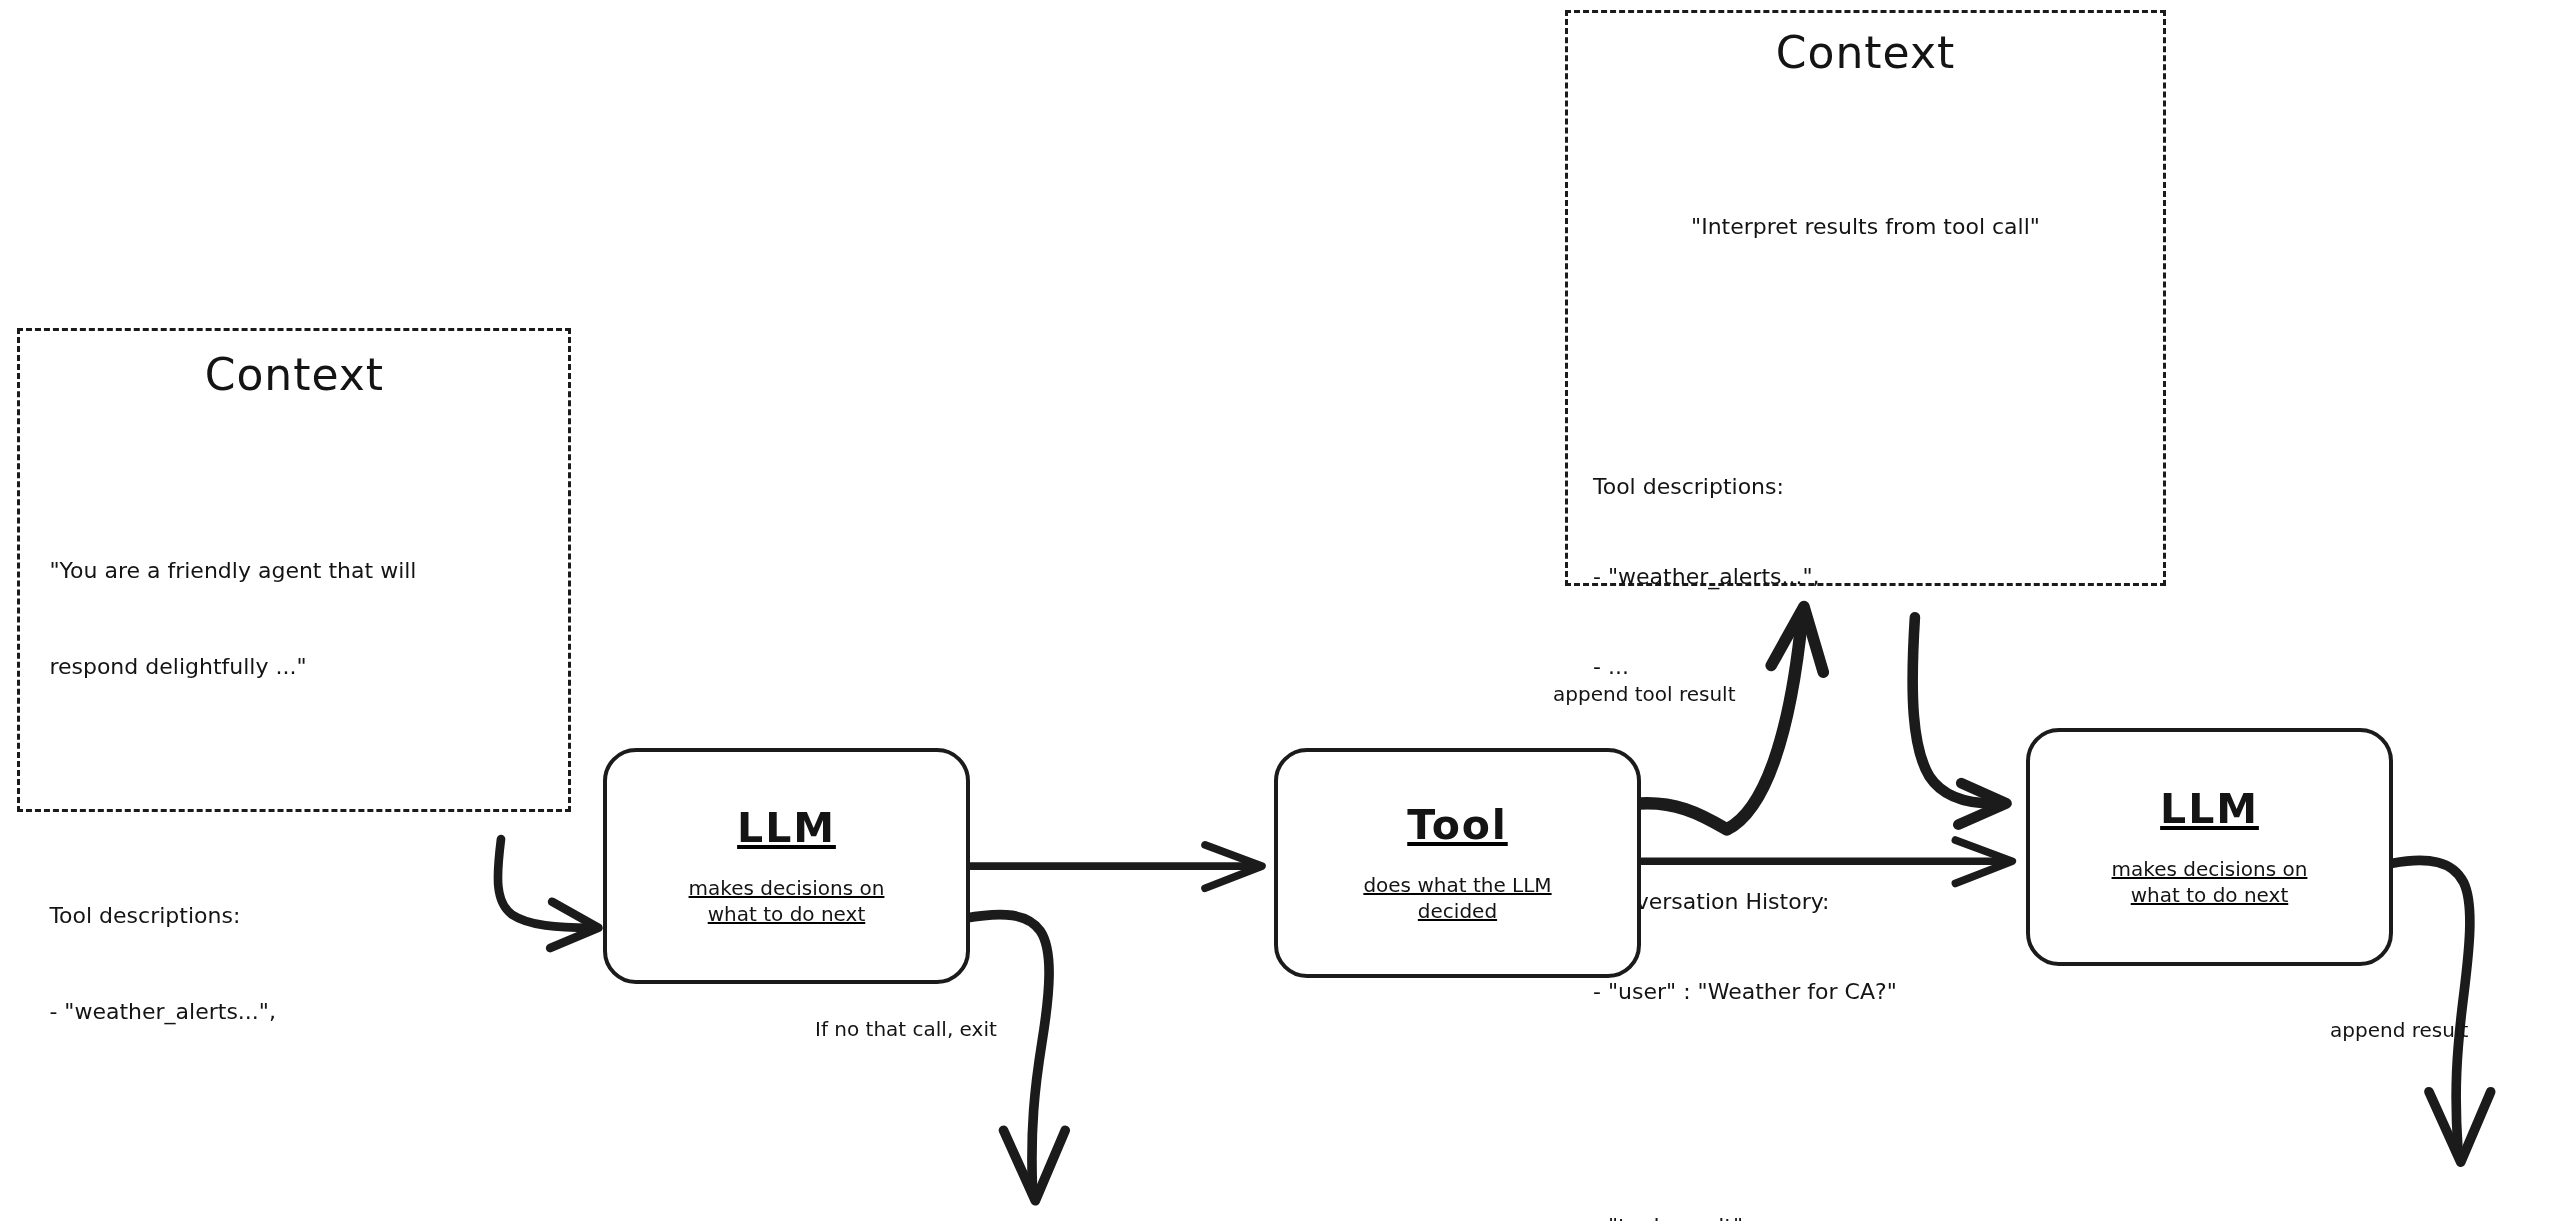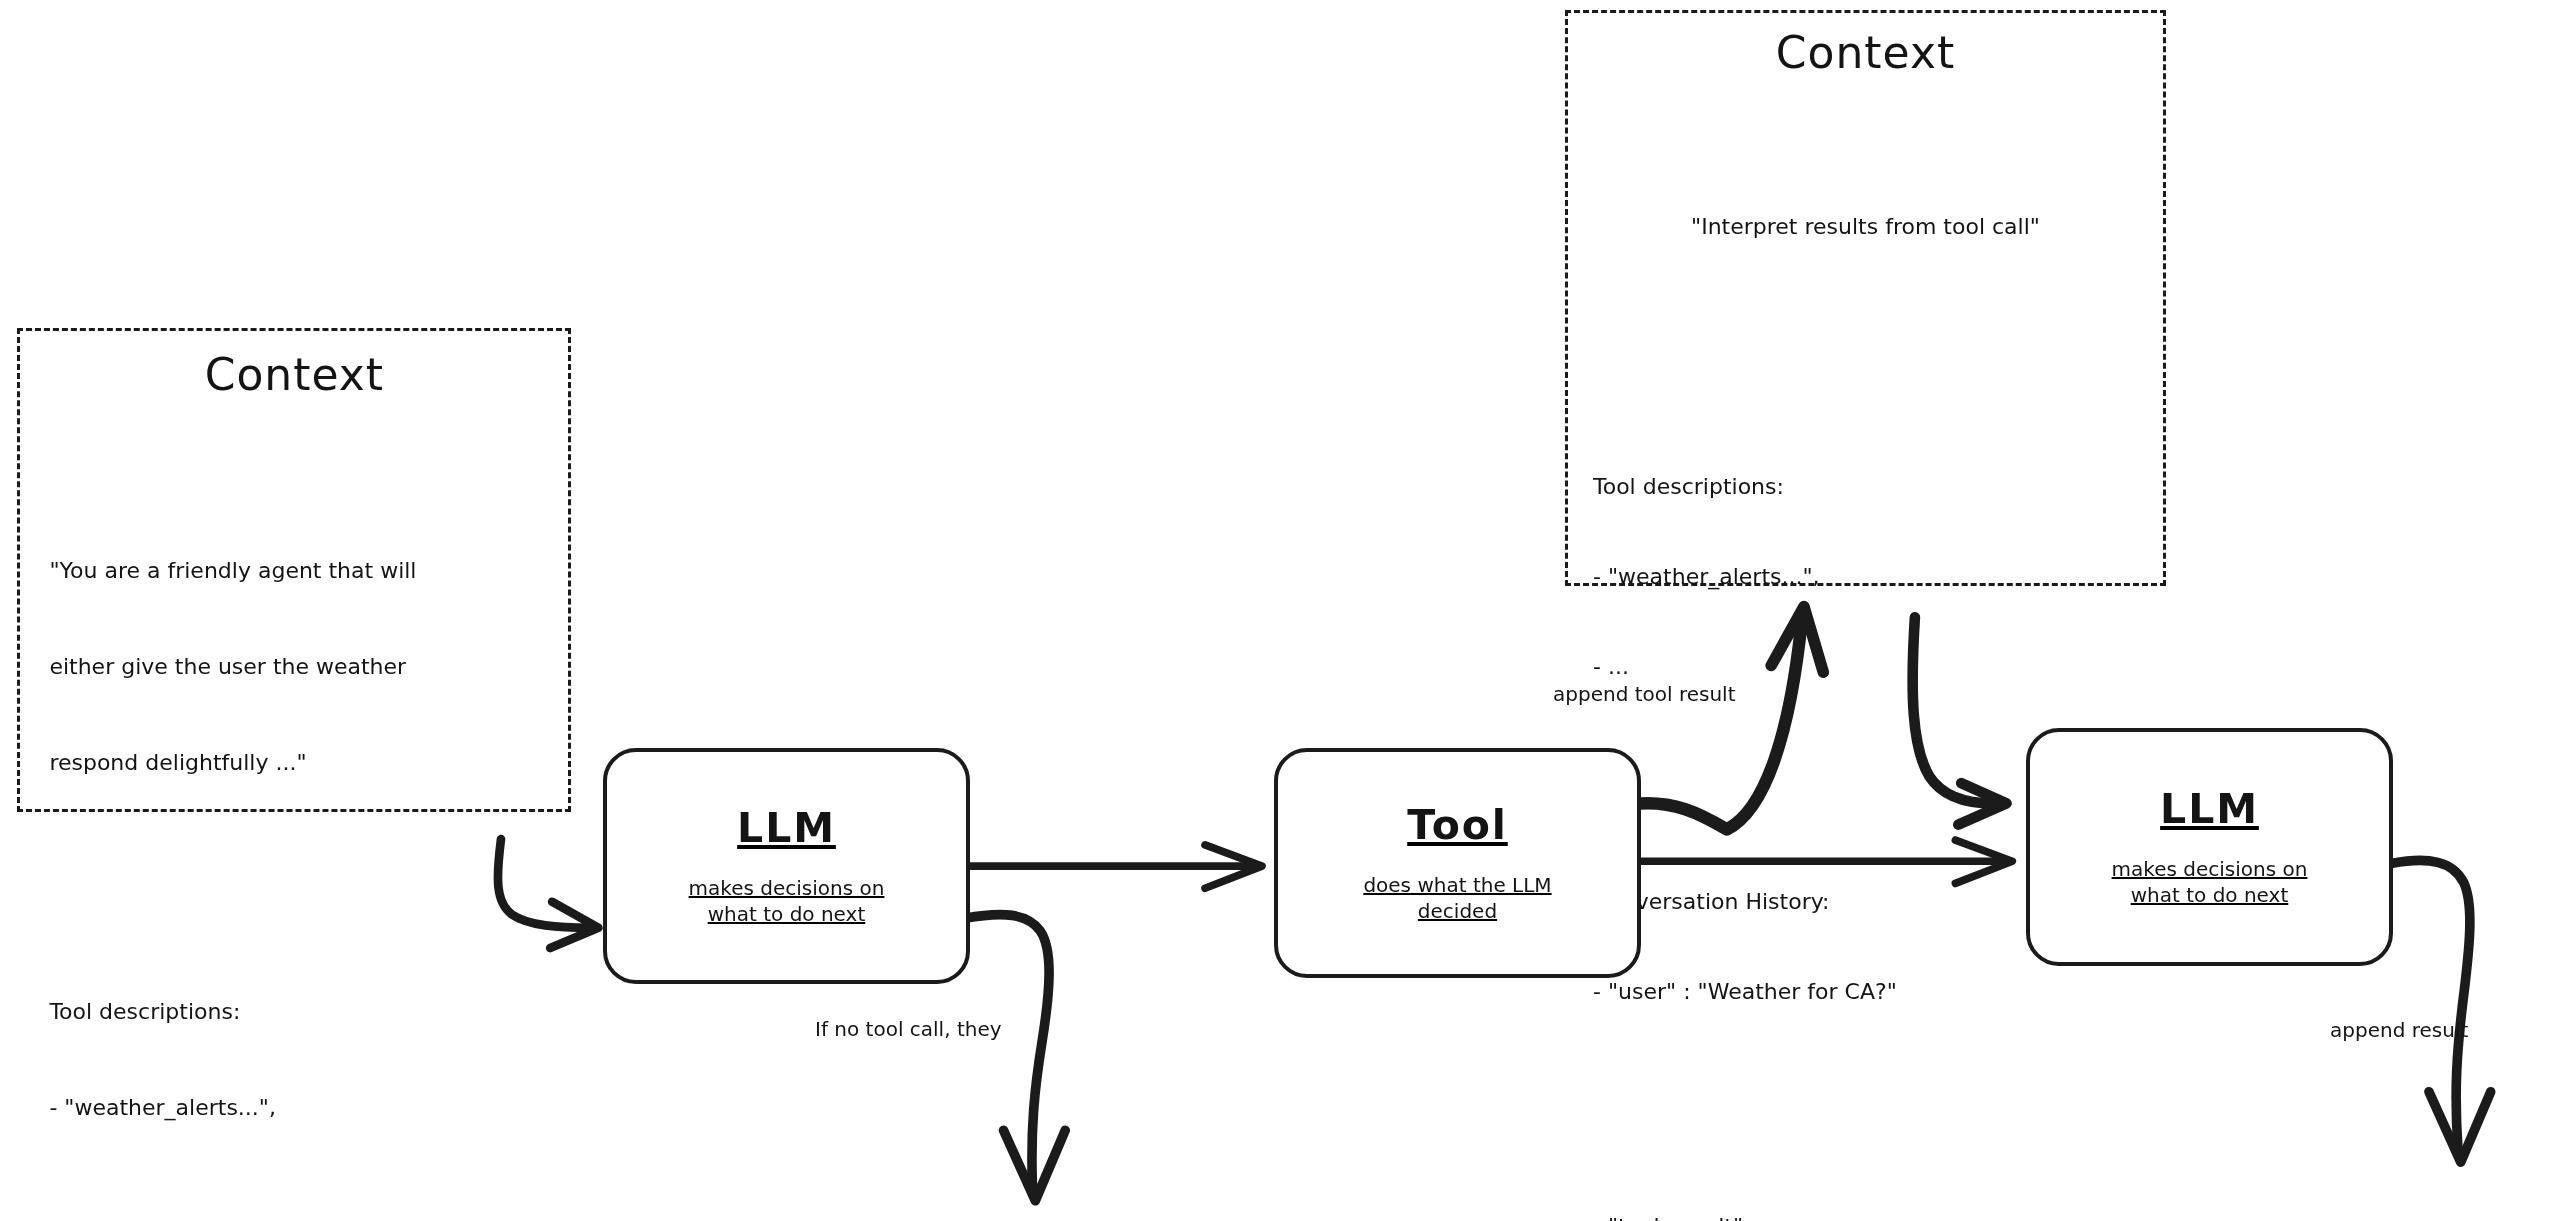--- a/index.html
+++ b/index.html
@@ -168,21 +168,20 @@
                C 2547 1090, 2544 1130, 2548 1190"></path>
       <path class="stroke" stroke-width="10" d="M 2518 1132 L 2551 1205 L 2582 1132"></path>
     </g>
   </svg>
 
   <div class="context-box" id="context-left">
     <div class="context-title">Context</div>
     <div class="context-body">
       <div class="para">
         <span class="line">"You are a friendly agent that will</span>
-        <span class="line">either give the user the weather</span>
         <span class="line">respond delightfully ..."</span>
       </div>
       <div class="para">
         <span class="line">Tool descriptions:</span>
         <span class="line">- "weather_alerts...",</span>
         
       </div>
       
     </div>
   </div>
@@ -225,17 +224,17 @@
 decided</div>
   </div>
 
   <div class="node" id="node-llm-2">
     <div class="node-title">LLM</div>
     <div class="node-sub">makes decisions on
 what to do next</div>
   </div>
 
   <div class="edge-label" id="label-append">append tool result</div>
-  <div class="edge-label" id="label-exit">If no tool call, they</div>
+  <div class="edge-label" id="label-exit">If no that call, exit</div>
   <div class="edge-label" id="label-return">append result</div>
 
 </div>
 
 
 </body></html>

